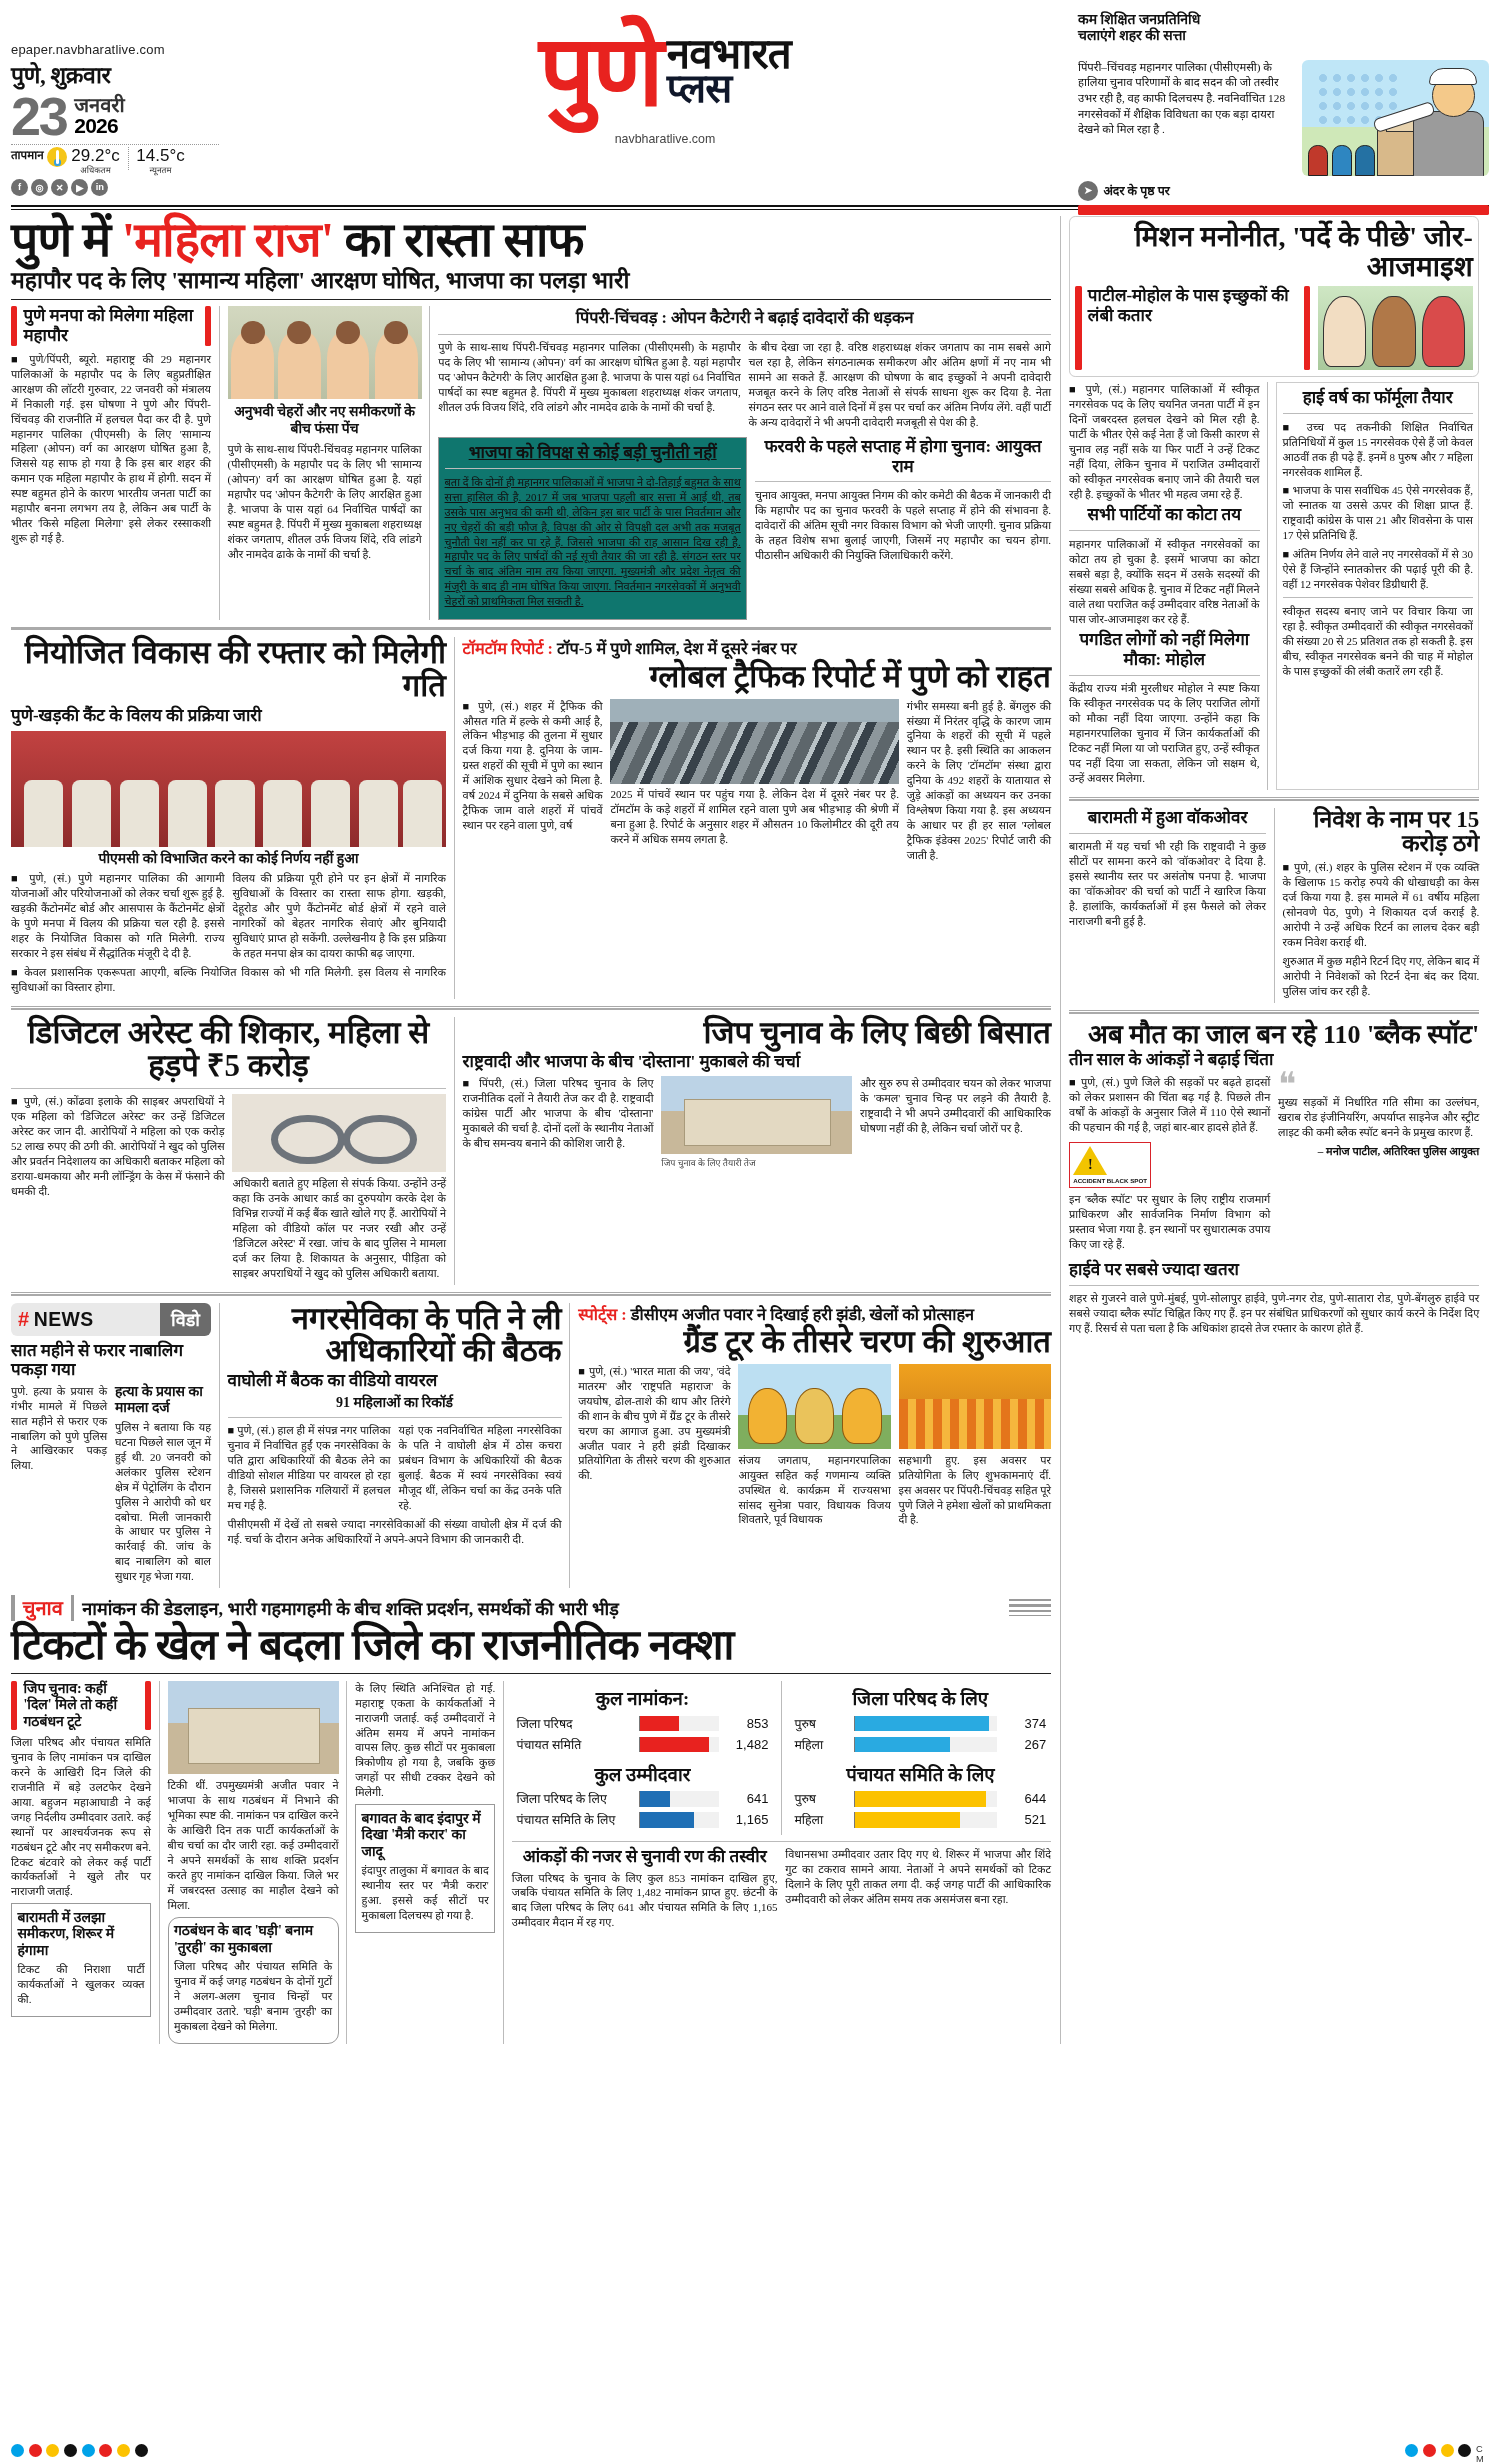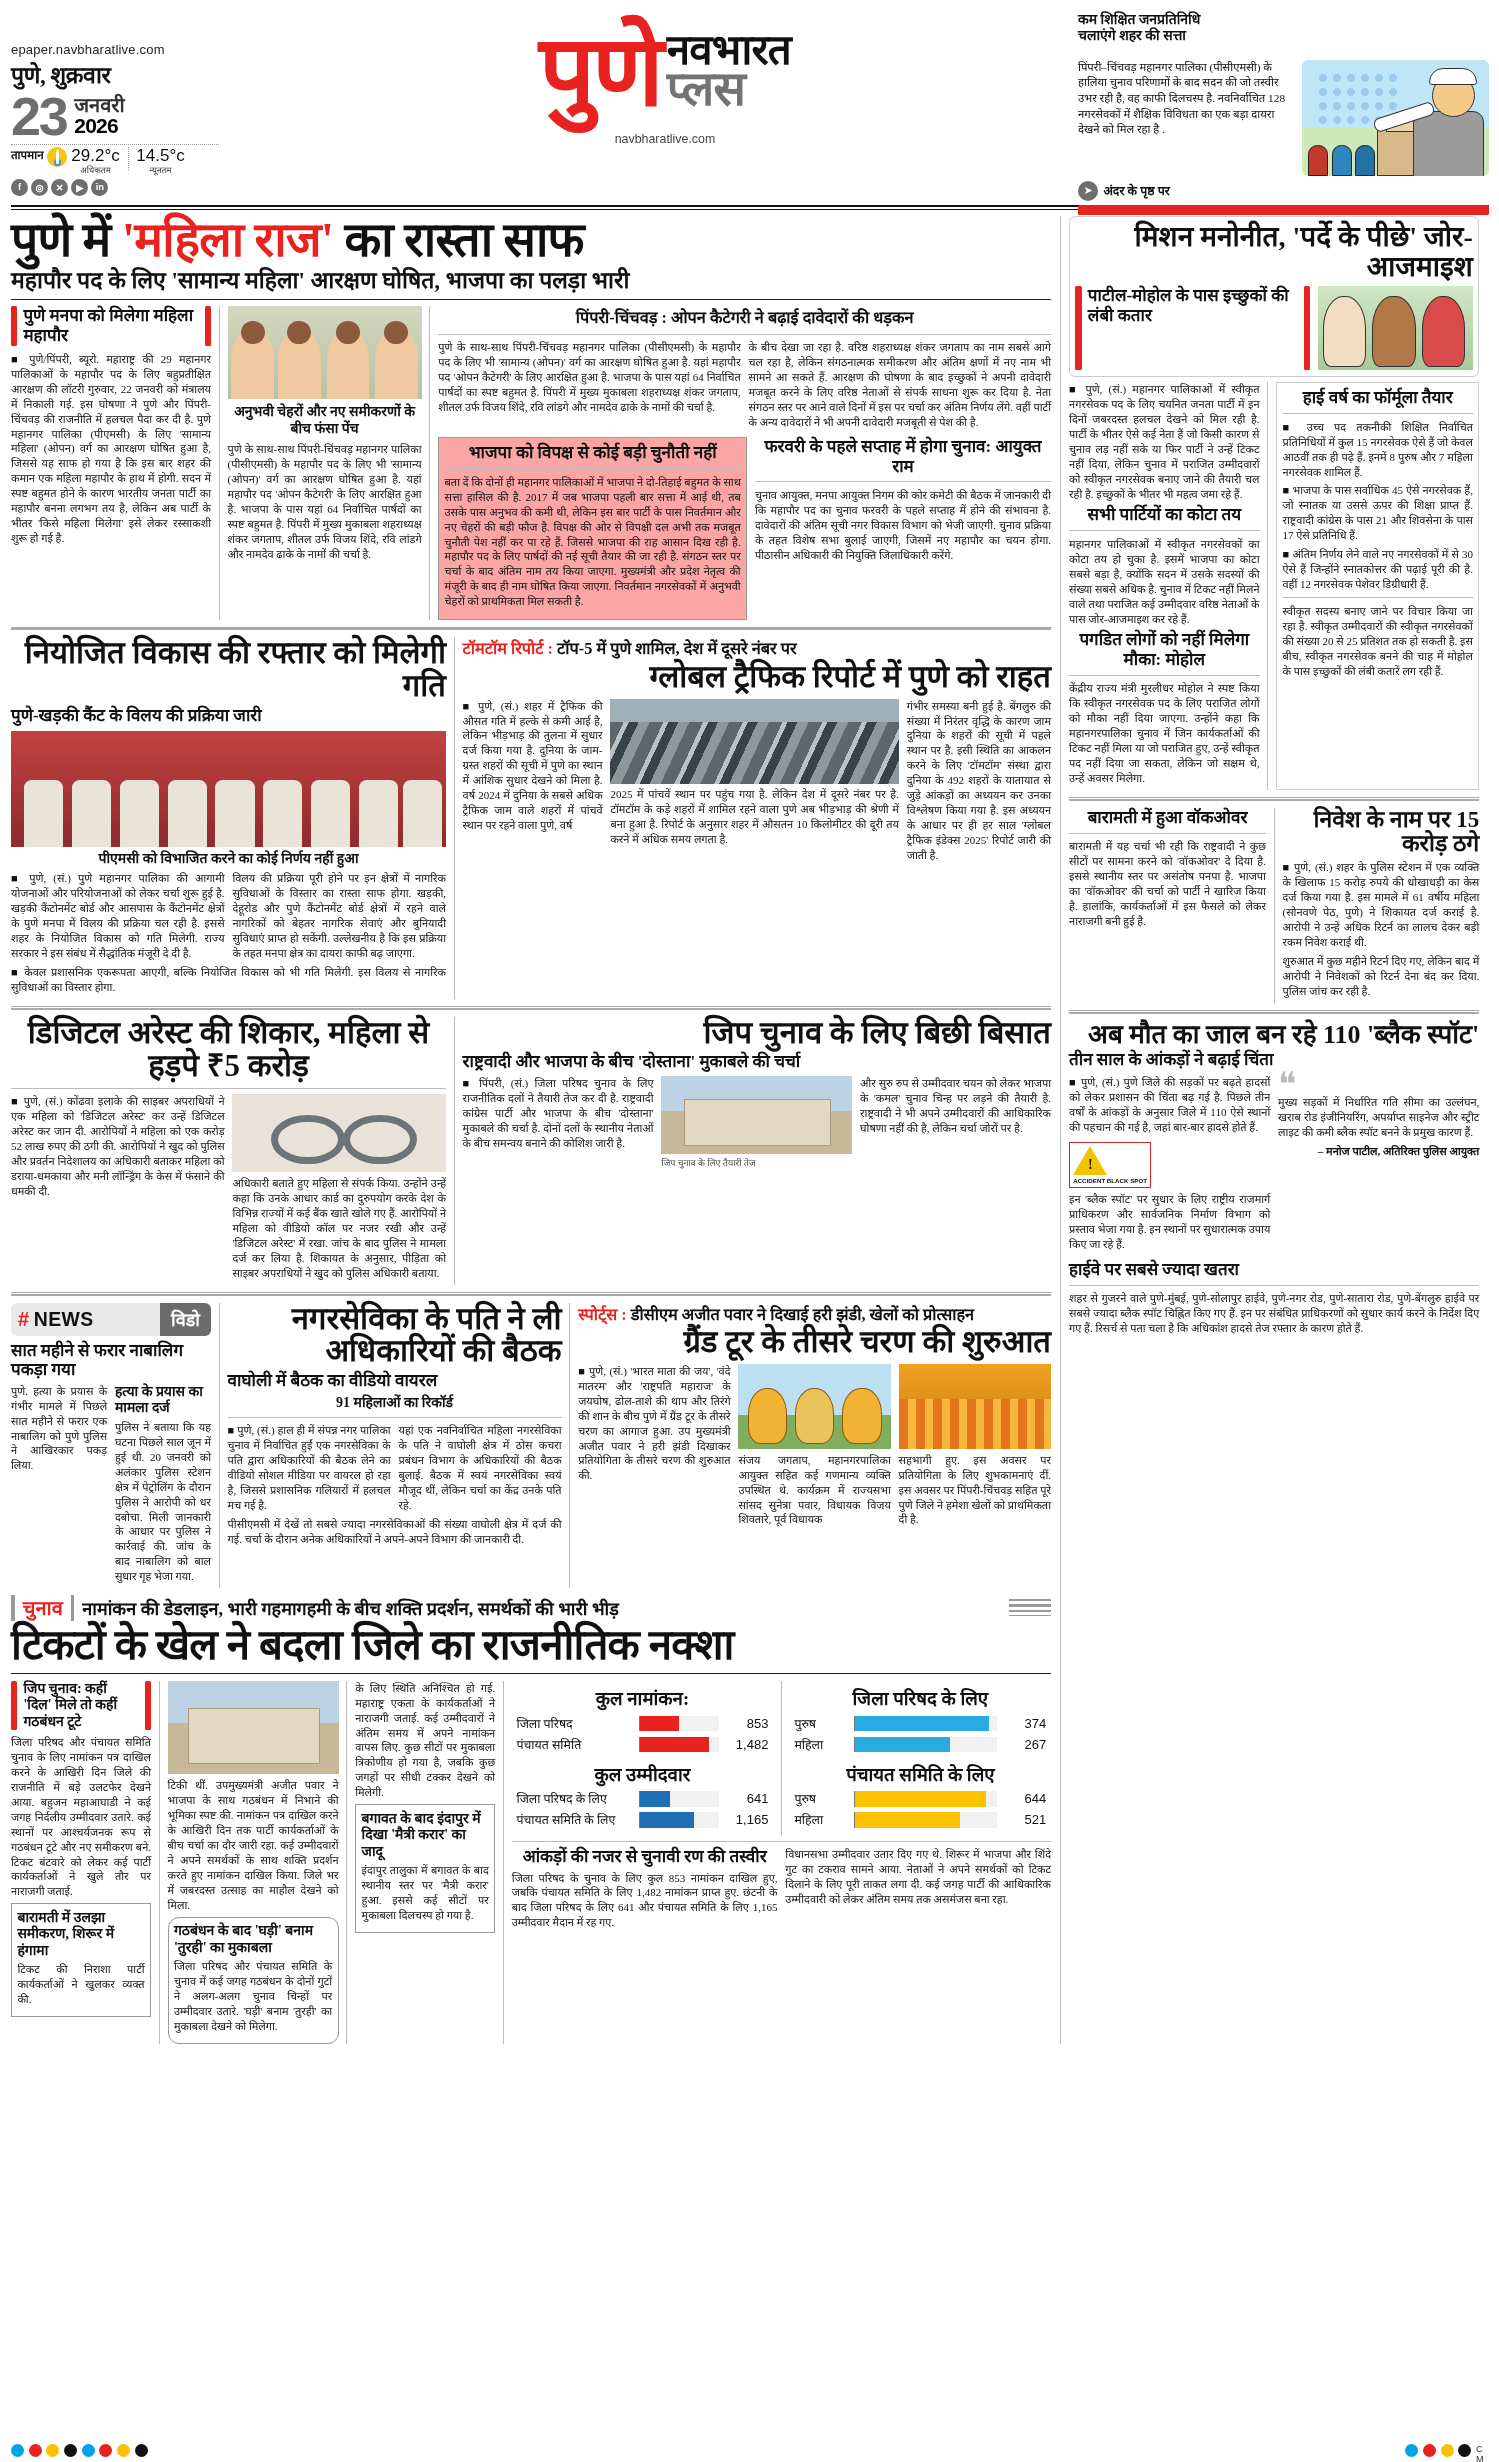--- a/index.html
+++ b/index.html
@@ -34,21 +34,21 @@
   .t-sep { width:0.8px;height:23px;border-left:1.6px dotted #999; margin:0 3.9px;}
   .socials { display:flex; gap:3.1px; margin-top:3.9px;}
   .soc { width:17px;height:17px;border-radius:50%;background:#6e6e6e;color:#fff;font-family:"Liberation Sans",sans-serif;
          font-size:9.3px;font-weight:700;display:flex;align-items:center;justify-content:center;}
 
   .mh-center { flex:1; text-align:center; padding-top:23px; position:relative;}
   .logo-wrap { display:inline-flex; align-items:center; gap:6.2px; }
   .logo-pune { font-size:99px;font-weight:900;color:#e8221f;line-height:.82; letter-spacing:-3.1px;}
   .logo-stack { text-align:left; line-height:.85;}
   .logo-nav { font-size:42px;font-weight:900;color:#111;letter-spacing:-0.8px;}
-  .logo-plus { font-size:48px;font-weight:900;color:#737373;letter-spacing:-0.8px;}
+  .logo-plus { font-size:40px;font-weight:900;color:#0f172a;letter-spacing:-0.8px;}
   .mh-site { font-family:"Liberation Sans",sans-serif;font-size:12.4px;color:#444;margin-top:20px;}
 
   .mh-right { width:411px; border:0; padding-top:4.7px;}
   .adbox { position:relative; }
   .ad-title { font-size:14px;font-weight:800;line-height:1.12; color:#111;}
   .ad-body { display:flex; gap:4.7px; margin-top:16px;}
   .ad-text { font-size:11.3px; line-height:1.38; width:54%;}
   .ad-cart { width:46%; height:116px; border-radius:6.2px; position:relative; overflow:hidden;
              background:linear-gradient(#bfe6f7 0 58%, #cfe8b8 58% 100%); }
   .cart-head{position:absolute;right:14px;top:14px;width:43px;height:43px;border-radius:50%;background:#f4c98a;border:1.6px solid #333;}
@@ -82,21 +82,21 @@
   .kicker .red { color:#e8221f; }
   .hl1 { font-size:48px; font-weight:900; line-height:1.02; letter-spacing:-0.8px;}
   .hl1 .red { color:#e8221f;}
   .sub1 { font-size:23px; font-weight:700; line-height:1.1; margin-top:3.1px;}
   .hl2 { font-size:31px;font-weight:900;line-height:1.06;text-align:right;}
   .hl4 { font-size:17px;font-weight:800;line-height:1.15;}
   .hl5 { font-size:14px;font-weight:800;line-height:1.18;}
   .redbars-title{ display:flex; align-items:stretch; gap:6.2px;}
   .redbars-title::before,.redbars-title::after{content:"";width:6.2px;background:#e8221f;border-radius:1.6px;flex:none;}
   .boxed { border:0.8px solid #999; padding:5.4px; }
-  .tint { background:#fca5a5; }
+  .tint { background:#0f766e;text-decoration:underline; }
 
   
   .ph { background:#cfd6da; position:relative; overflow:hidden; }
   .ph-women{background:linear-gradient(#d3d8c0,#b9c0a4);}
   .ph-women .f{position:absolute;bottom:0;width:22%;height:74%;background:#f0c9a0;border-radius:40% 40% 0 0;}
   .ph-women .f:nth-child(1){left:2%;}
   .ph-women .f:nth-child(2){left:26%;}
   .ph-women .f:nth-child(3){left:51%;}
   .ph-women .f:nth-child(4){left:76%;}
   .ph-women .f:after{content:"";position:absolute;left:22%;top:-14%;width:56%;height:34%;background:#8a5a3b;border-radius:50%;}

